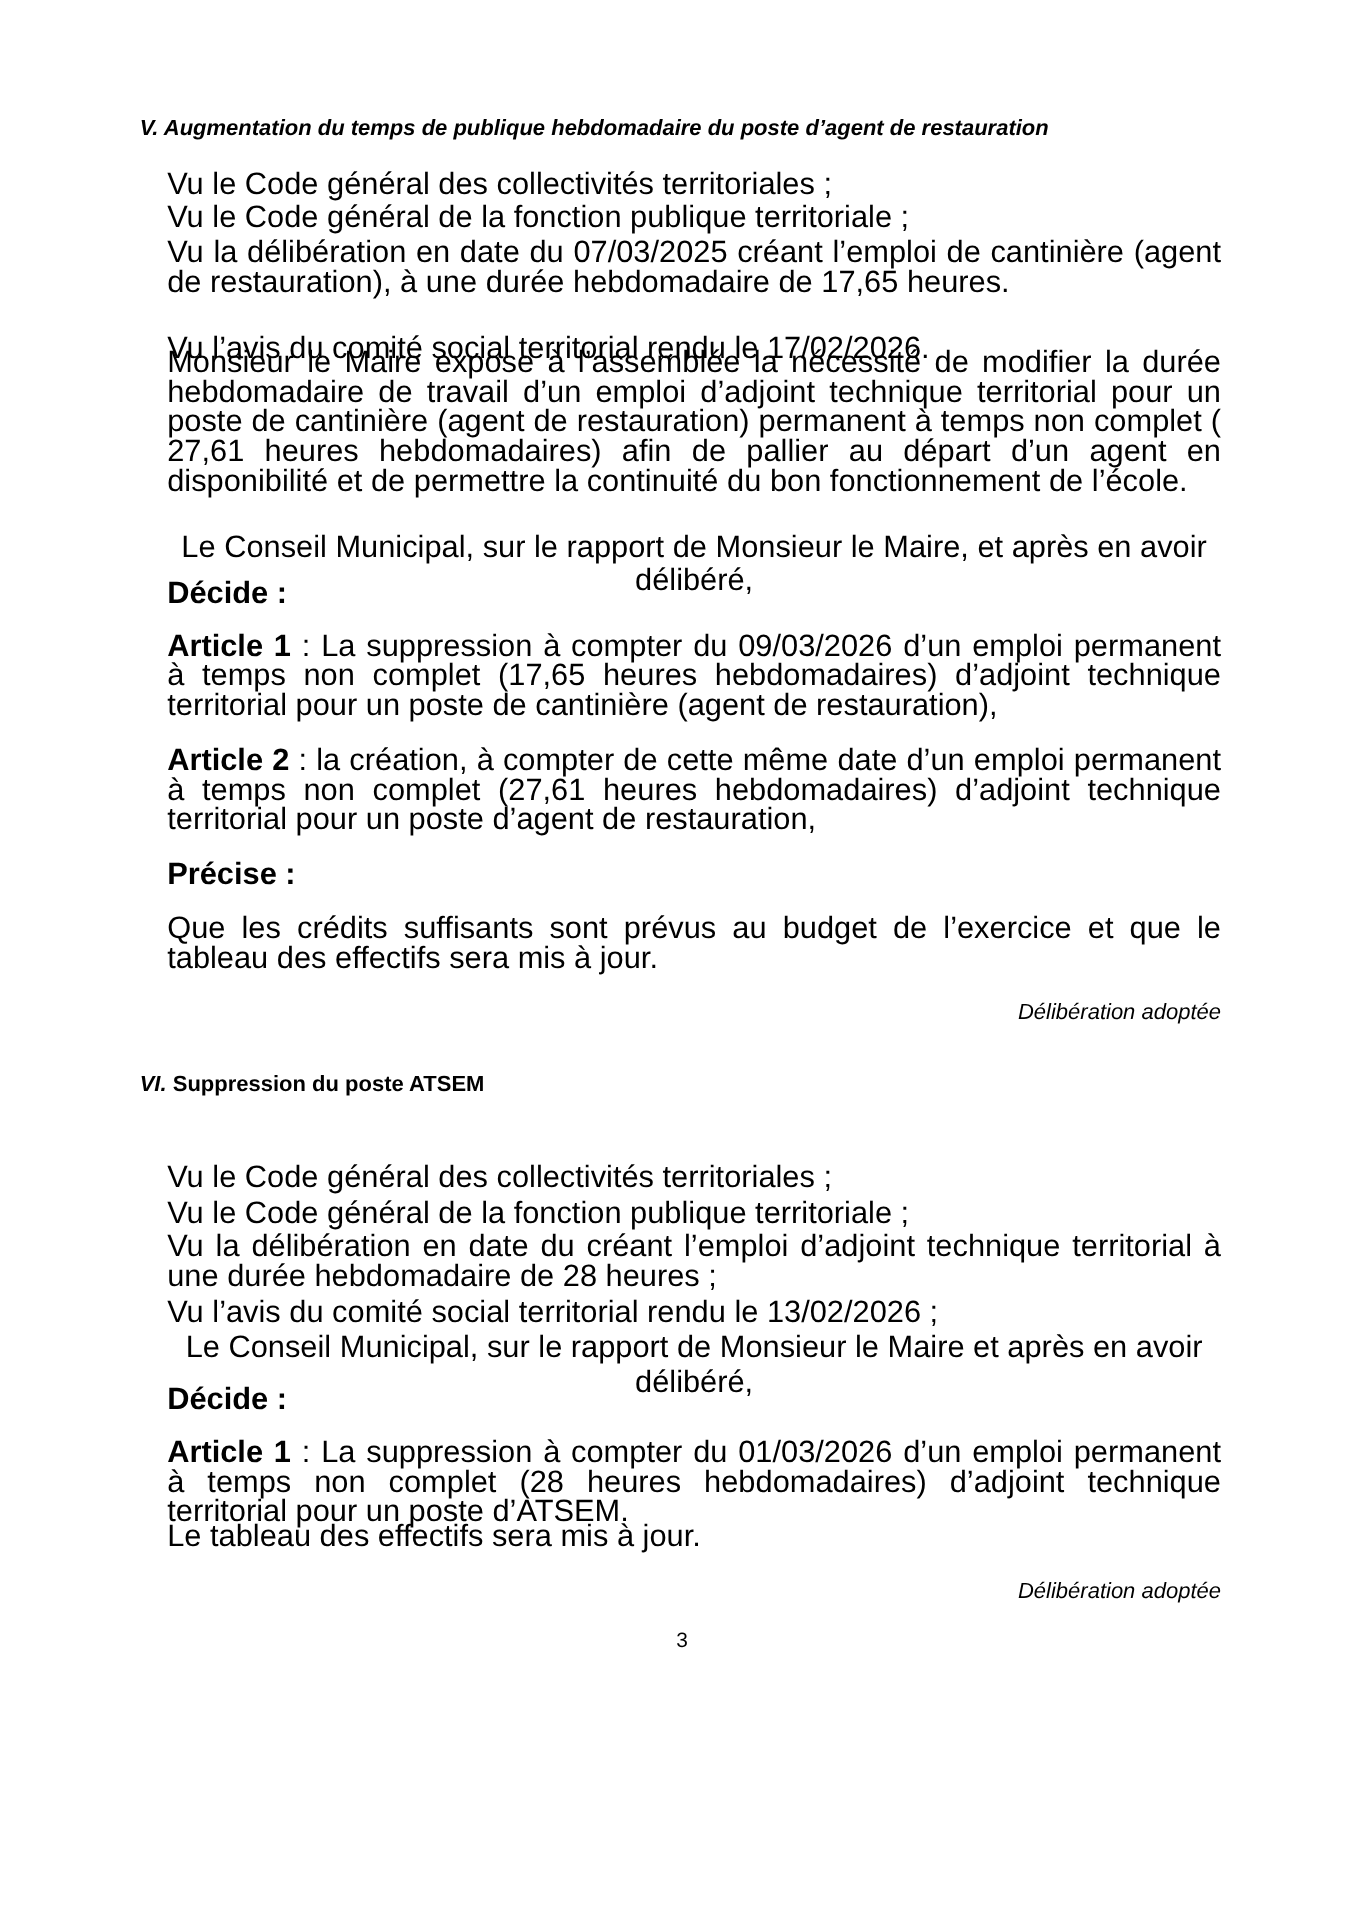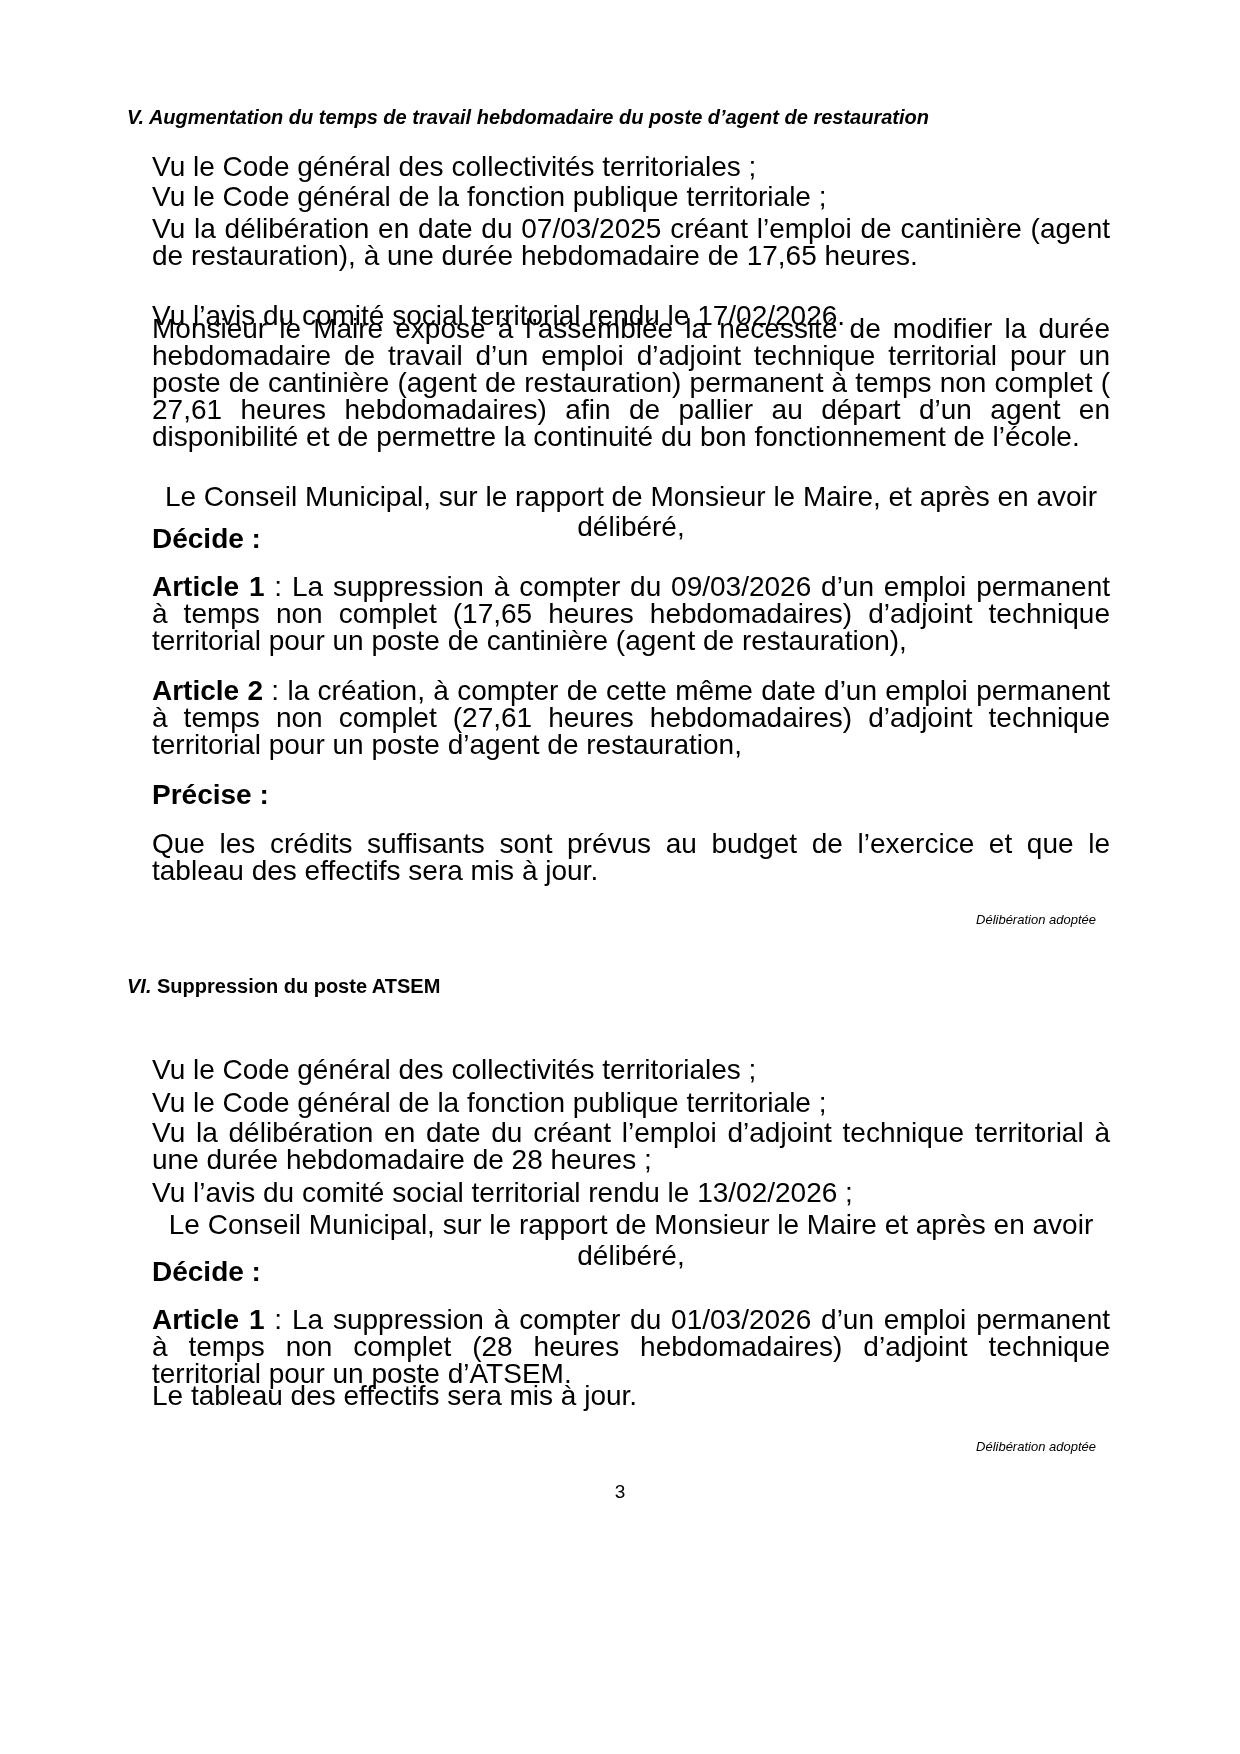--- a/index.html
+++ b/index.html
@@ -38,41 +38,41 @@
     font-size: 28px;
     line-height: 30px;
   }
   .block p {
     margin: 0;
   }
   .justify { text-align: justify; }
   .bold { font-weight: bold; }
   .right-italic {
     position: absolute;
-    right: 144px;
-    font-size: 13px;
+    right: 130px;
+    font-size: 20px;
     font-style: italic;
     line-height: 30px;
     white-space: nowrap;
   }
   .page-number {
     position: absolute;
     left: 0;
     width: 1240px;
     text-align: center;
     font-size: 19px;
     line-height: 24px;
   }
 </style>
 </head>
 <body>
 
 <div class="page">
 
-  <div class="heading italic" style="top:105px;">V. Augmentation du temps de travail hebdomadaire du poste d’agent de restauration</div>
+  <div class="heading italic" style="top:105px;">V. Augmentation du temps de publique hebdomadaire du poste d’agent de restauration</div>
 
   <div class="block" style="top:152px;">
     <p>Vu le Code général des collectivités territoriales ;</p>
     <p style="margin-bottom:3px;">Vu le Code général de la fonction publique territoriale ;</p>
     <p class="justify" style="line-height:27px;">Vu la délibération en date du 07/03/2025 créant l’emploi de cantinière (agent de restauration), à une durée hebdomadaire de 17,65 heures.</p>
     <p style="line-height:27px;margin-top:33px;">Vu l’avis du comité social territorial rendu le 17/02/2026.</p>
   </div>
 
   <div class="block justify" style="top:315px; line-height:27px;">
     <p style="text-align:justify; text-align-last:left;">Monsieur le Maire expose à l’assemblée la nécessité de modifier la durée hebdomadaire de travail d’un emploi d’adjoint technique territorial pour un poste de cantinière (agent de restauration) permanent à temps non complet ( 27,61 heures hebdomadaires) afin de pallier au départ d’un agent en disponibilité et de permettre la continuité du bon fonctionnement de l’école.</p>

